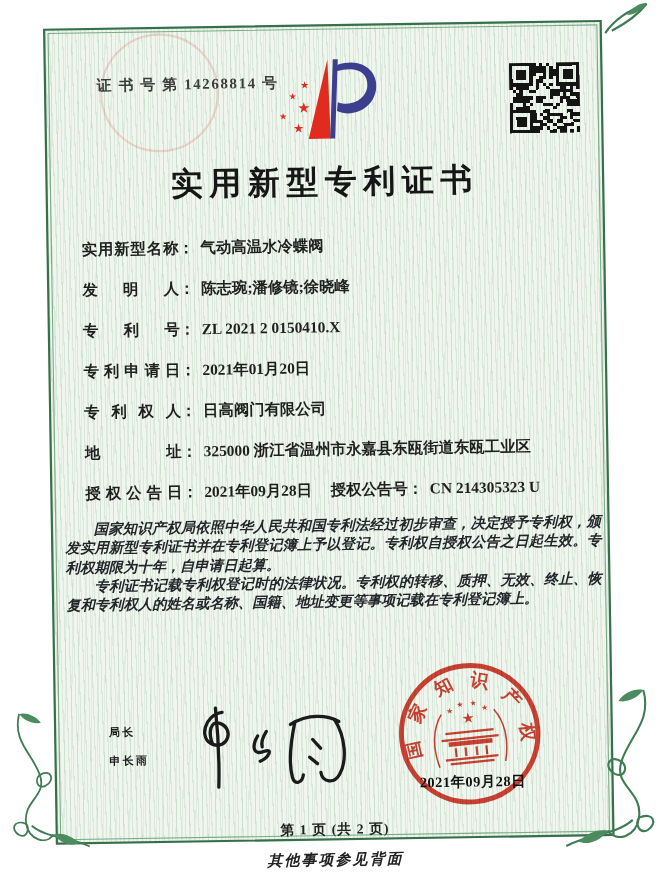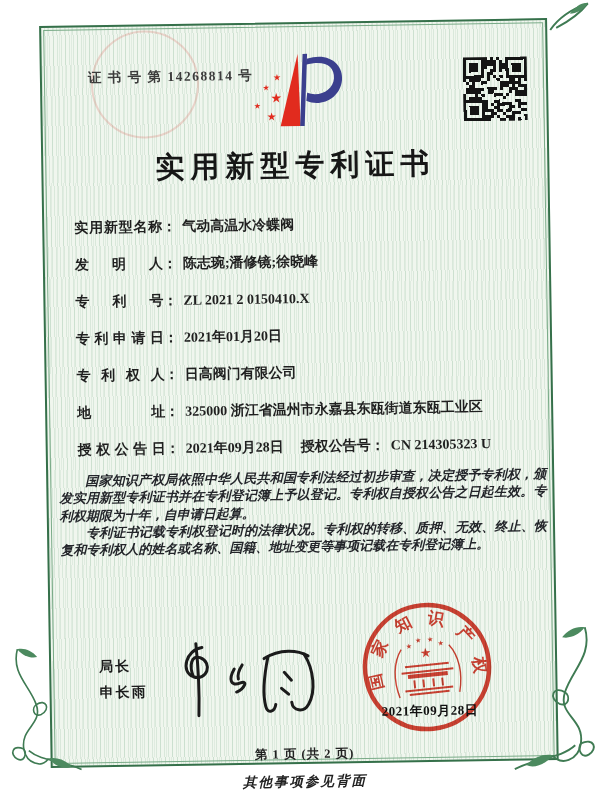--- a/index.html
+++ b/index.html
@@ -36,21 +36,21 @@
   .fields{left:77px;top:215px;width:440px;font-size:14px;font-weight:600;color:#1f1f1f;}
   .f-row{display:flex;align-items:baseline;line-height:20px;margin-bottom:17px;white-space:nowrap;}
   .f-label{display:inline-block;width:88px;text-align:justify;text-align-last:justify;}
   .f-colon{margin-right:6px;}
   .f-pair1{display:flex;align-items:baseline;width:223px;flex:0 0 223px;}
 
   .paras{left:58px;top:469px;width:487px;font-size:13px;line-height:17.3px;
     color:#23252a;text-align:justify;font-style:italic;font-weight:600;}
   .paras p{margin:0;text-indent:2em;}
 
-  .director{left:95px;top:651px;font-size:14px;font-weight:700;color:#1c1c1c;line-height:26px;letter-spacing:2px;}
+  .director{left:95px;top:651px;font-size:10px;font-weight:700;color:#1c1c1c;line-height:26px;letter-spacing:2px;}
 
   .sig{left:168px;top:634px;}
 
   .seal{left:357px;top:603px;transform:rotate(-5deg);opacity:.93;mix-blend-mode:multiply;}
   .seal-date{left:366px;top:704px;width:118px;text-align:center;font-size:13px;font-weight:700;
     color:#101010;letter-spacing:0.5px;z-index:5;}
 
   .page-info{left:45px;top:746px;width:508px;text-align:center;font-size:12.5px;font-weight:600;color:#222;letter-spacing:1px;}
   .back-note{left:45px;top:773px;width:508px;text-align:center;font-size:13.5px;font-style:italic;
     font-weight:600;color:#222;letter-spacing:2px;}

